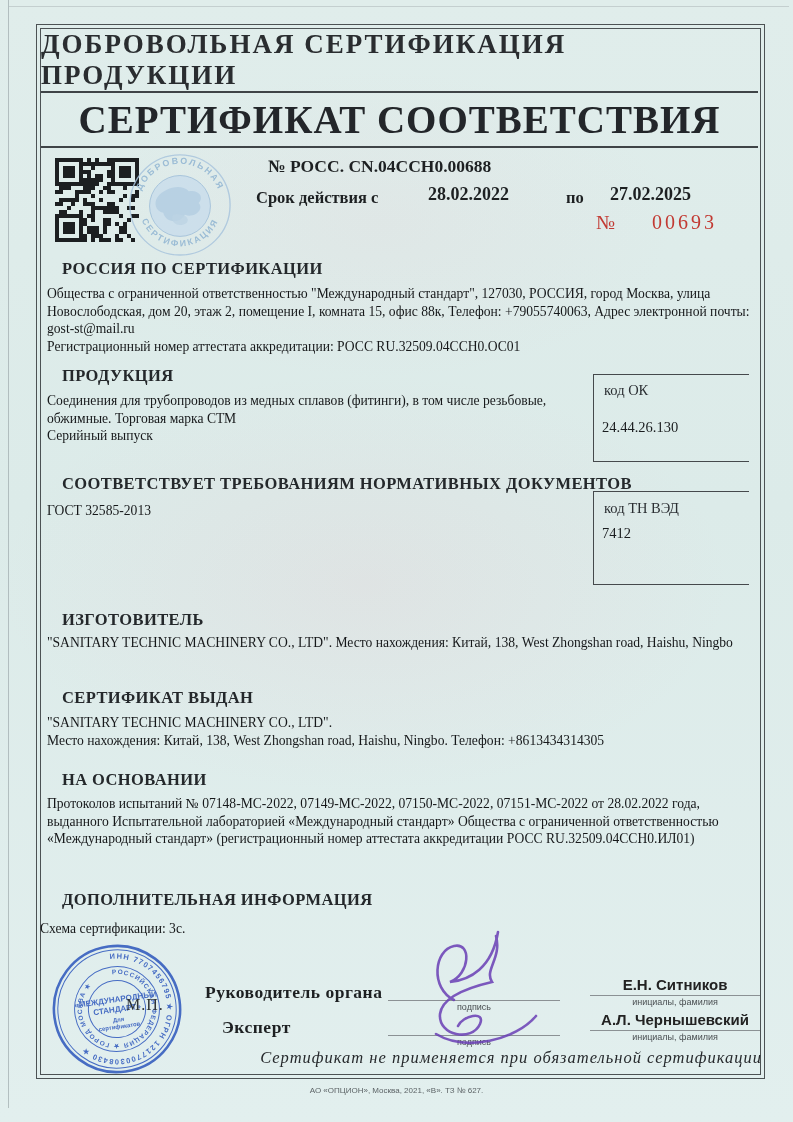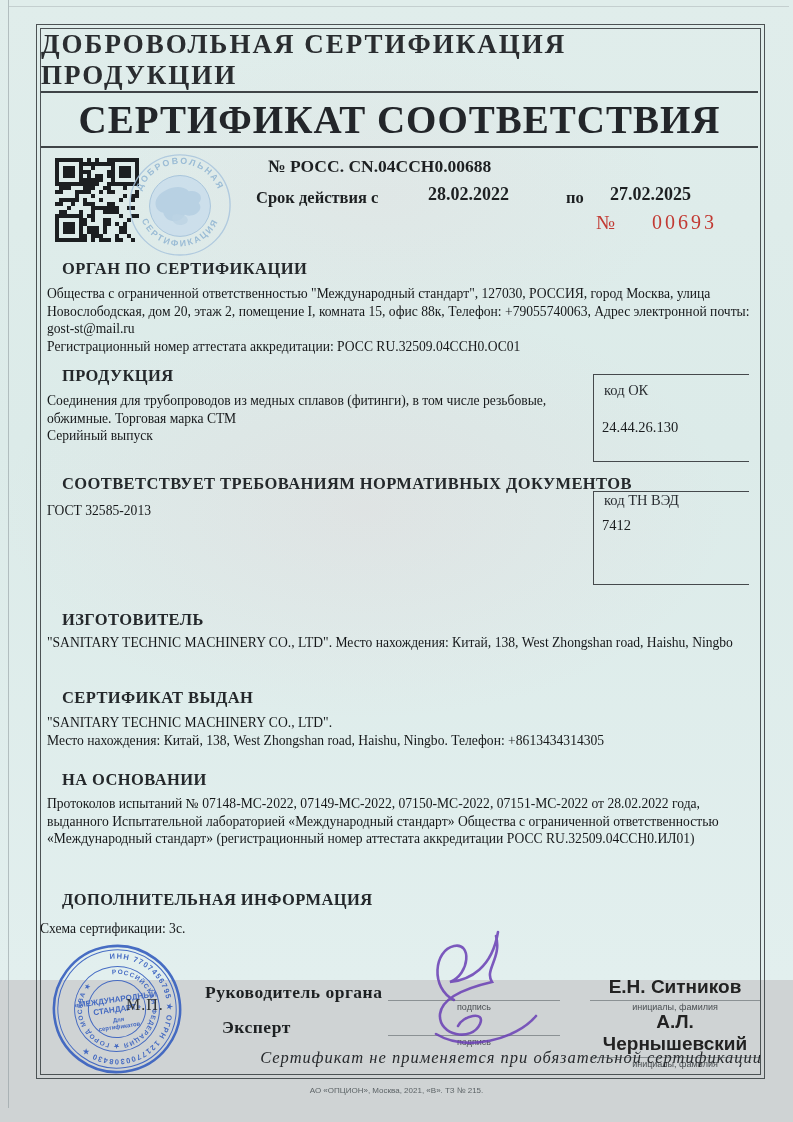--- a/index.html
+++ b/index.html
@@ -1,18 +1,18 @@
 <!DOCTYPE html>
 <html><head>
 <meta charset="utf-8">
 <style>
   html,body { margin:0; padding:0; }
   body { width:793px; height:1122px; overflow:hidden; background:#cfd3d4; }
   .page {
-    position:relative; width:793px; height:980px;
+    position:relative; width:793px; height:1122px;
     background:
       radial-gradient(520px 300px at 46% 52%, rgba(233,186,196,0.16), rgba(233,186,196,0) 70%),
       radial-gradient(420px 220px at 48% 20%, rgba(233,186,196,0.10), rgba(233,186,196,0) 70%),
       linear-gradient(180deg, #e0edeb 0%, #dcebe9 45%, #e2efee 100%);
     font-family:"Liberation Serif", serif; color:#1d2022;
   }
   .abs { position:absolute; }
   
   .scan-left { left:8px; top:0; width:1px; height:1108px; background:#8d989b; opacity:.55; }
   .scan-top  { left:9px; top:6px; width:780px; height:1px; background:#a7b2b4; opacity:.5; }
@@ -42,21 +42,21 @@
   .heading { font-weight:bold; font-size:16.5px; letter-spacing:.4px; color:#24282b; }
   .body-text { font-size:13.6px; line-height:17.5px; color:#16181a; }
   .code-box { border-top:1px solid #45494c; border-left:1px solid #45494c; border-bottom:1px solid #45494c; }
   .code-label { font-size:14.5px; color:#2b2f33; }
   .code-value { font-size:14.5px; color:#1a1d1f; }
   
   .sig-label { font-weight:bold; font-size:17.5px; letter-spacing:.5px; }
   .sig-cell { text-align:center; }
   .sig-line { border-bottom:1px solid #8b9194; height:0; }
   .sig-cap { font-size:9px; color:#4a4f52; font-family:"Liberation Sans", sans-serif; margin-top:1px; }
-  .sig-name { font-size:19px; font-weight:bold; font-family:"Liberation Sans", sans-serif; color:#222; margin-bottom:2px; }
+  .sig-name { font-size:15px; font-weight:bold; font-family:"Liberation Sans", sans-serif; color:#222; margin-bottom:2px; }
   .mp { left:126px; top:996px; font-size:16px; letter-spacing:1px; color:#2f3336; }
   .note { left:37px; top:1048px; width:725px; text-align:right;
           font-style:italic; font-size:16.5px; letter-spacing:1px; color:#26292c; }
   .print-info { left:0; top:1086px; width:793px; text-align:center;
                 font-family:"Liberation Sans", sans-serif; font-size:8px; color:#5c6366; }
   .red { color:#c23a33; }
 </style>
 </head>
 <body>
 
@@ -536,40 +536,40 @@
   <div class="abs validity">Срок действия  с</div>
   <div class="abs date-from">28.02.2022</div>
   <div class="abs to-lbl">по</div>
   <div class="abs date-to">27.02.2025</div>
   <div class="abs blank-no red">
     <span>№</span>
     <span style="display:inline-block;width:18px;"></span>
     <span>00693</span>
   </div>
 
-  <div class="abs heading" style="left:62px;top:259px;">ОРГАН ПО СЕРТИФИКАЦИИ</div>
+  <div class="abs heading" style="left:62px;top:259px;">РОССИЯ ПО СЕРТИФИКАЦИИ</div>
   <div class="abs body-text" style="left:47px;top:285px;width:708px;">
     <div>Общества с ограниченной ответственностью "Международный стандарт", 127030, РОССИЯ, город Москва, улица Новослободская, дом 20, этаж 2, помещение I, комната 15, офис 88к, Телефон: +79055740063, Адрес электронной почты: gost-st@mail.ru</div>
     <div>Регистрационный номер аттестата аккредитации: РОСС RU.32509.04ССН0.ОС01</div>
   </div>
 
   <div class="abs heading" style="left:62px;top:366px;">ПРОДУКЦИЯ</div>
   <div class="abs body-text" style="left:47px;top:392px;width:540px;">
     <div>Соединения для трубопроводов из медных сплавов (фитинги), в том числе резьбовые, обжимные. Торговая марка СТМ</div>
     <div>Серийный выпуск</div>
   </div>
   <div class="abs code-box" style="left:593px;top:374px;width:155px;height:86px;">
     <div class="code-label" style="margin:7px 0 16px 10px;">код ОК</div>
     <div class="code-value" style="margin:20px 0 0 8px;">24.44.26.130</div>
   </div>
 
   <div class="abs heading" style="left:62px;top:474px;">СООТВЕТСТВУЕТ ТРЕБОВАНИЯМ НОРМАТИВНЫХ ДОКУМЕНТОВ</div>
   <div class="abs body-text" style="left:47px;top:502px;">ГОСТ   32585-2013</div>
   <div class="abs code-box" style="left:593px;top:491px;width:155px;height:92px;">
-    <div class="code-label" style="margin:0 0 0 10px;">код ТН ВЭД</div>
+    <div class="code-label" style="margin:8px 0 0 10px;">код ТН ВЭД</div>
     <div class="code-value" style="margin:8px 0 0 8px;">7412</div>
   </div>
 
   <div class="abs heading" style="left:62px;top:610px;">ИЗГОТОВИТЕЛЬ</div>
   <div class="abs body-text" style="left:47px;top:634px;width:716px;">"SANITARY TECHNIC MACHINERY CO., LTD". Место нахождения: Китай, 138, West Zhongshan road, Haishu, Ningbo</div>
 
   <div class="abs heading" style="left:62px;top:688px;">СЕРТИФИКАТ ВЫДАН</div>
   <div class="abs body-text" style="left:47px;top:714px;width:716px;">
     <div>"SANITARY TECHNIC MACHINERY CO., LTD".</div>
     <div>Место нахождения: Китай, 138, West Zhongshan road, Haishu, Ningbo. Телефон: +8613434314305</div>
@@ -632,15 +632,15 @@
 
   <svg class="abs" style="left:408px;top:926px;width:160px;height:132px;z-index:5;" viewBox="0 0 160 132">
     <g stroke="#6a3fb5" stroke-width="2.6" fill="none" stroke-linecap="round" opacity=".85">
       <path d="M46,74 C22,62 26,24 46,20 C64,16 62,48 42,56 C62,54 84,42 90,6"></path>
       <path d="M88,10 C94,32 76,44 84,56 C58,62 34,72 32,88 C30,110 64,116 72,98 C78,84 54,90 50,100"></path>
       <path d="M28,108 C58,126 108,114 128,90"></path>
     </g>
   </svg>
 
   <div class="abs note">Сертификат не применяется при обязательной сертификации</div>
-  <div class="abs print-info">АО «ОПЦИОН», Москва, 2021, «В». ТЗ № 215.</div>
+  <div class="abs print-info">АО «ОПЦИОН», Москва, 2021, «В». ТЗ № 627.</div>
 
 </div>
 
 </body></html>

